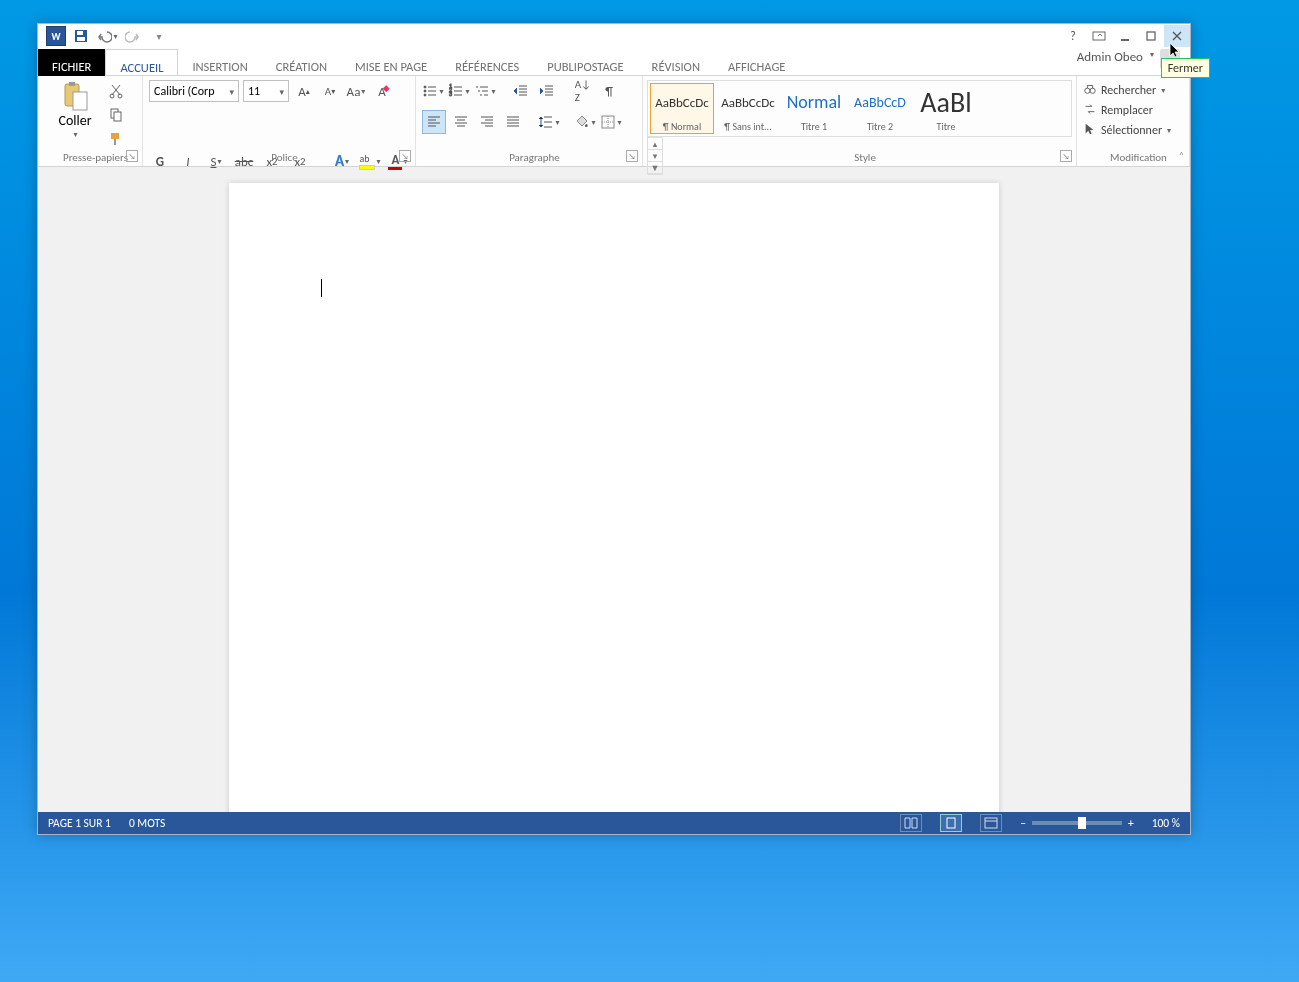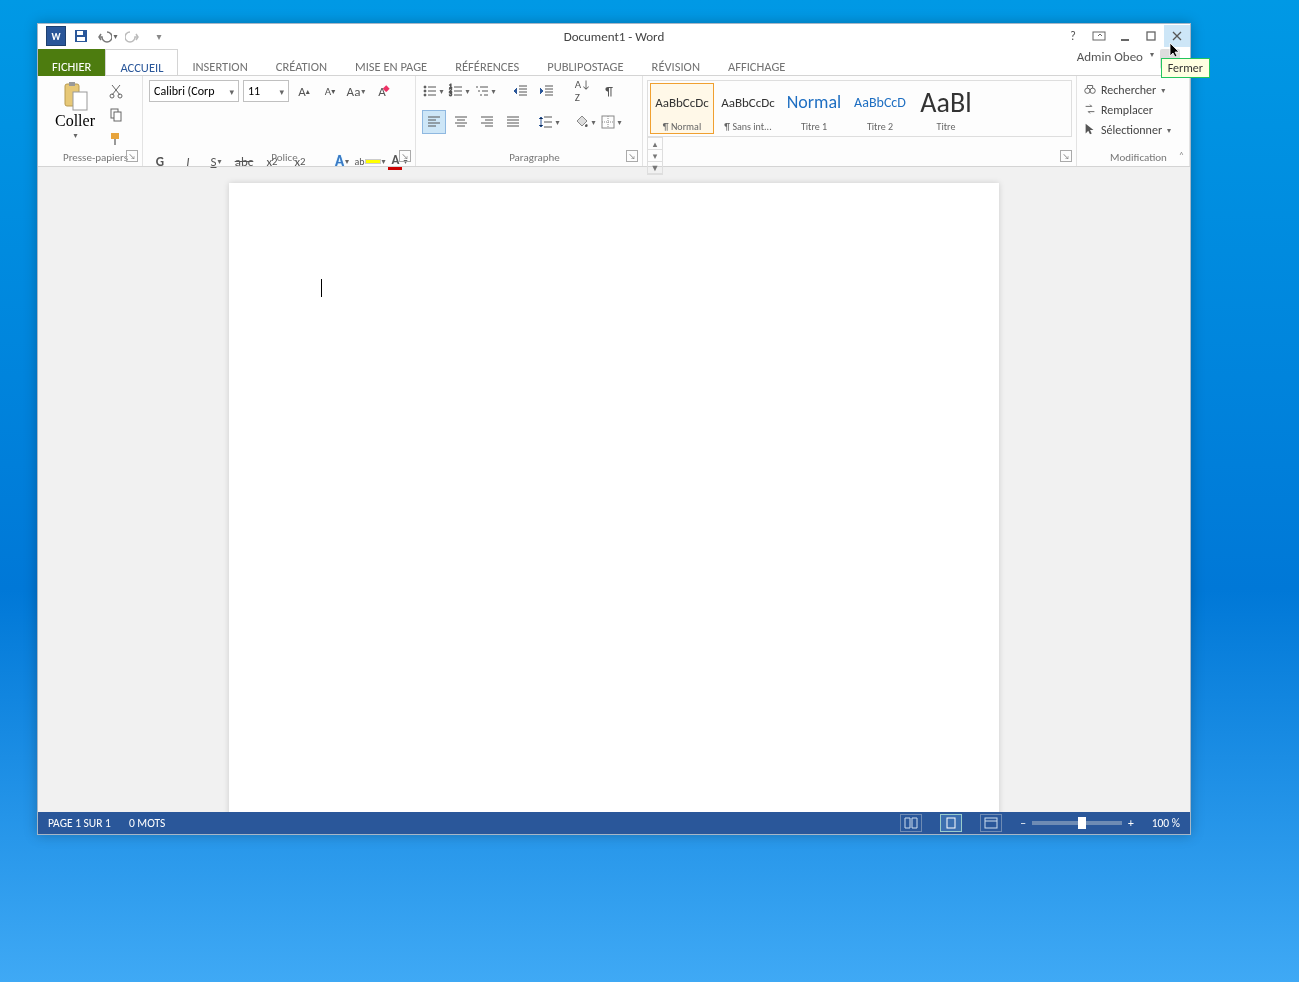--- a/index.html
+++ b/index.html
@@ -45,21 +45,21 @@
     z-index:9999;
   }
   .cursor{position:absolute; right:6px; top:18px; z-index:10000;}
   .cursor svg{width:16px;height:16px;}
   
   .ribbon-tabs {
     height:26px; background:#fff; border-bottom:1px solid #d4d4d4;
     display:flex; align-items:stretch;
   }
   .tab { padding:4px 14px 0; font-size:12.5px; color:#737373; height:26px; display:flex;align-items:center;}
-  .tab.file { background:#4d7c0f; color:#fff; font-size:12.5px;}
+  .tab.file { background:#000000; color:#fff; font-size:12.5px;}
   .tab.active { border:1px solid #d4d4d4; border-bottom:1px solid #fff; margin-bottom:-1px; color:#2a579a;}
   .ribbon-right{ margin-left:auto; display:flex; align-items:flex-start; padding-right:10px; gap:6px; font-size:13px; color:#555;}
   
   .ribbon {
     height:90px; background:#fdfdfd; border-bottom:1px solid #d4d4d4;
     display:flex; align-items:stretch;
   }
   .group { border-right:1px solid #e3e3e3; position:relative; padding:4px 6px 16px; display:flex; flex-direction:column;}
   .group .group-label{position:absolute; bottom:2px; left:0; right:0; text-align:center; font-size:11px; color:#777;margin-left:11px;}
   .group .dlg-launcher{position:absolute; bottom:4px; right:4px; width:10px;height:10px; border:1px solid #aaa; font-size:8px; color:#888; display:flex;align-items:center;justify-content:center;}
@@ -138,21 +138,20 @@
       <div class="qat-btn">
         <svg viewBox="0 0 16 16" fill="none" stroke="#bbb" stroke-width="1.5">
             <path d="M5 4a5 5 0 1 0 5 5h3"></path>
             <path d="M11 6l2 3-2 3"></path>
           </svg>
       </div>
       <div class="qat-btn">
           <span style="font-size:10px;color:#888">▾</span>
         </div>
     </div>
-    <div class="title-center">Document1 - Word</div>
     <div class="win-controls">
       <div class="ctrl">?</div>
       <div class="ctrl">
         <svg width="14" height="14" viewBox="0 0 14 14" fill="none" stroke="#666">
             <rect x="1" y="3" width="12" height="8"></rect>
             <path d="M6 7l2-2 2 2"></path>
           </svg>
       </div>
       <div class="ctrl">
         <svg width="12" height="12" viewBox="0 0 12 12">
@@ -198,21 +197,21 @@
   <div class="ribbon" style="position:relative">
 
     <div class="group clipboard">
       <div class="clipboard-row">
         <div class="paste-big">
           <svg class="icon" viewBox="0 0 32 32">
               <rect x="6" y="4" width="14" height="22" rx="2" fill="#e7c877" stroke="#b89a50"></rect>
               <rect x="10" y="2" width="6" height="4" fill="#999"></rect>
               <rect x="14" y="12" width="14" height="18" fill="#fff" stroke="#999"></rect>
             </svg>
-          <span style="font-size:16px;font-family:Liberation Serif, serif;">Coller</span>
+          <span style="font-size:14px;">Coller</span>
           <span class="caret-s">▾</span>
         </div>
         <div class="mini-col">
           <div class="icon-btn">
               <svg width="16" height="16" viewBox="0 0 16 16" fill="none" stroke="#666">
                 <path d="M4 2l8 10M12 2L4 12"></path>
                 <circle cx="4" cy="13" r="2"></circle>
                 <circle cx="12" cy="13" r="2"></circle>
               </svg>
             </div>
@@ -272,21 +271,21 @@
         <div class="icon-btn">
             <span>x</span>
             <sup>2</sup>
           </div>
         <div style="width:8px"></div>
         <div class="icon-btn">
             <span class="blue" style="font-size:15px;font-weight:bold;text-shadow:0 0 1px #6cf">A</span>
             <span class="caret-s">▾</span>
           </div>
         <div class="icon-btn">
-            <span style="display:flex;flex-direction:row;align-items:center">
+            <span style="display:flex;flex-direction:column;">
               <span style="font-size:10px">ab</span>
               <span class="yellow-hl"></span>
             </span>
             <span class="caret-s">▾</span>
           </div>
         <div class="icon-btn">
             <span style="display:flex;flex-direction:column;align-items:center">
               <b>A</b>
               <span style="background:#c00;height:3px;width:14px;display:block"></span>
             </span>
@@ -418,20 +417,21 @@
         <div class="style-item big">
             <div class="preview">AaBl</div>
             <div>Titre</div>
           </div>
       </div>
       <div class="gallery-scroll">
           <div>▴</div>
           <div>▾</div>
           <div>▼</div>
         </div>
+      <div class="group-label">Style</div>
       <div class="dlg-launcher">↘</div>
     </div>
 
     <div class="group editing">
       <div class="row">
         <span><svg width="14" height="14" viewBox="0 0 16 16" fill="#555">
               <circle cx="5" cy="10" r="3" fill="none" stroke="#555"></circle>
               <circle cx="11" cy="10" r="3" fill="none" stroke="#555"></circle>
               <path d="M5 7V4h6v3" stroke="#555" fill="none"></path>
             </svg></span>

